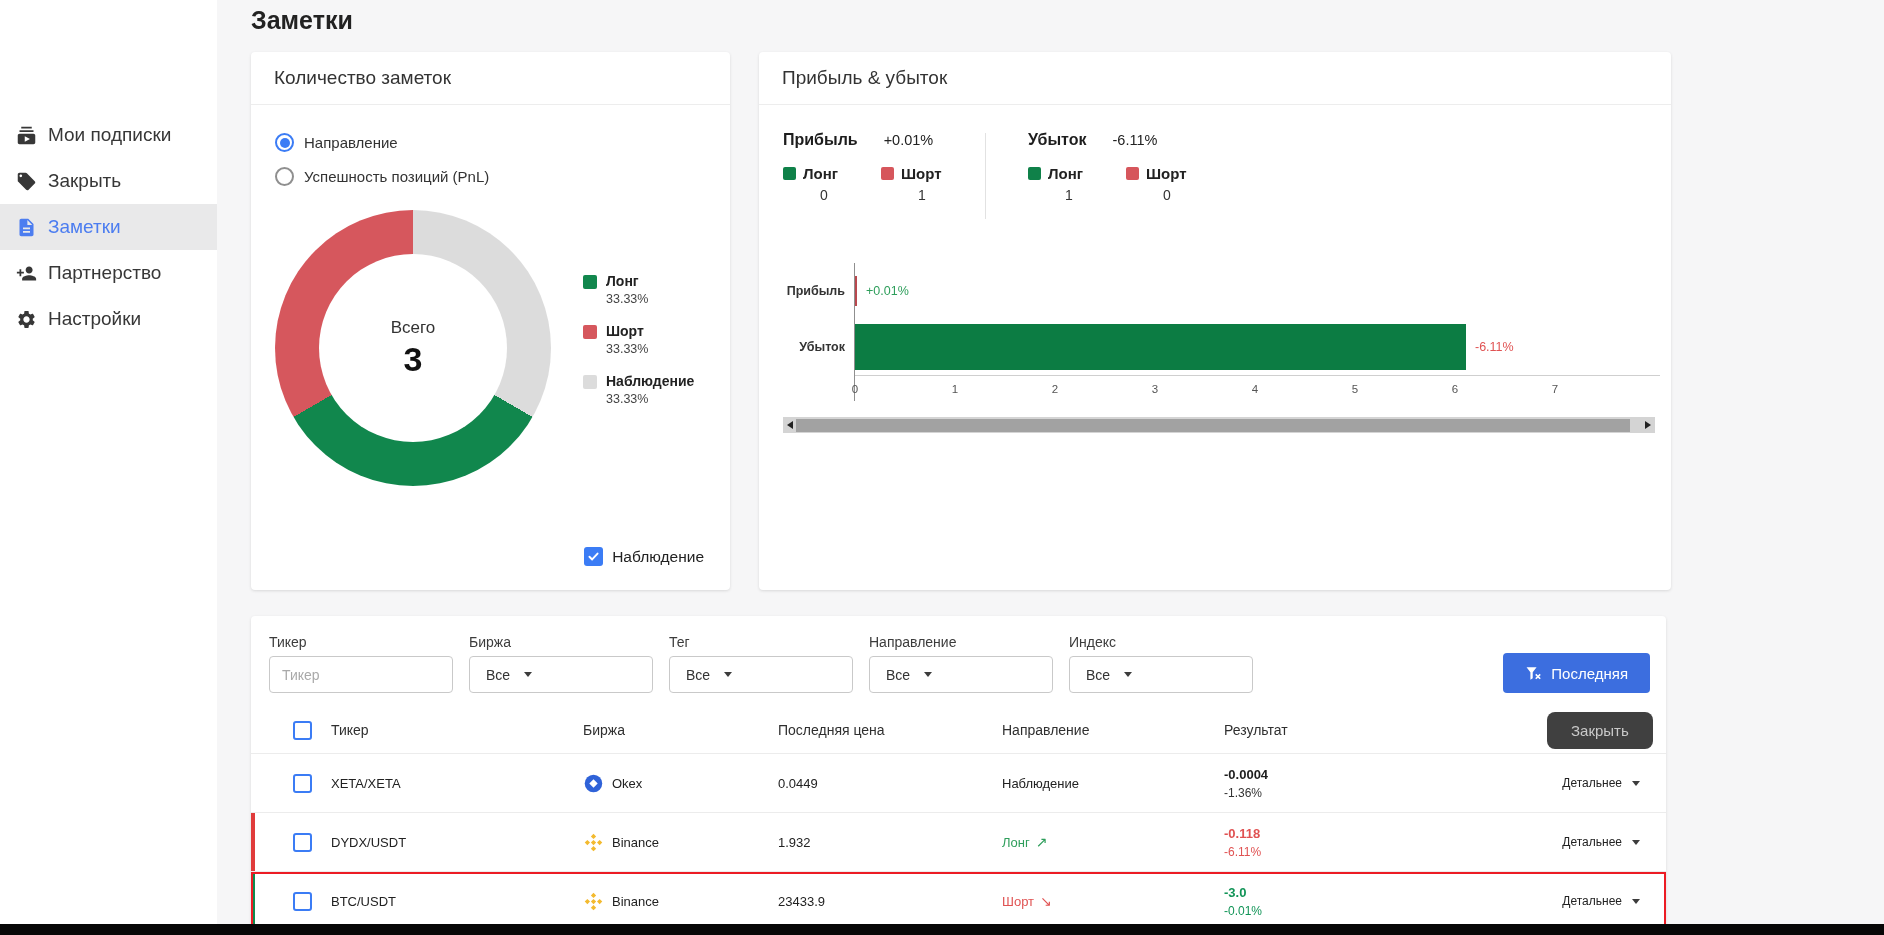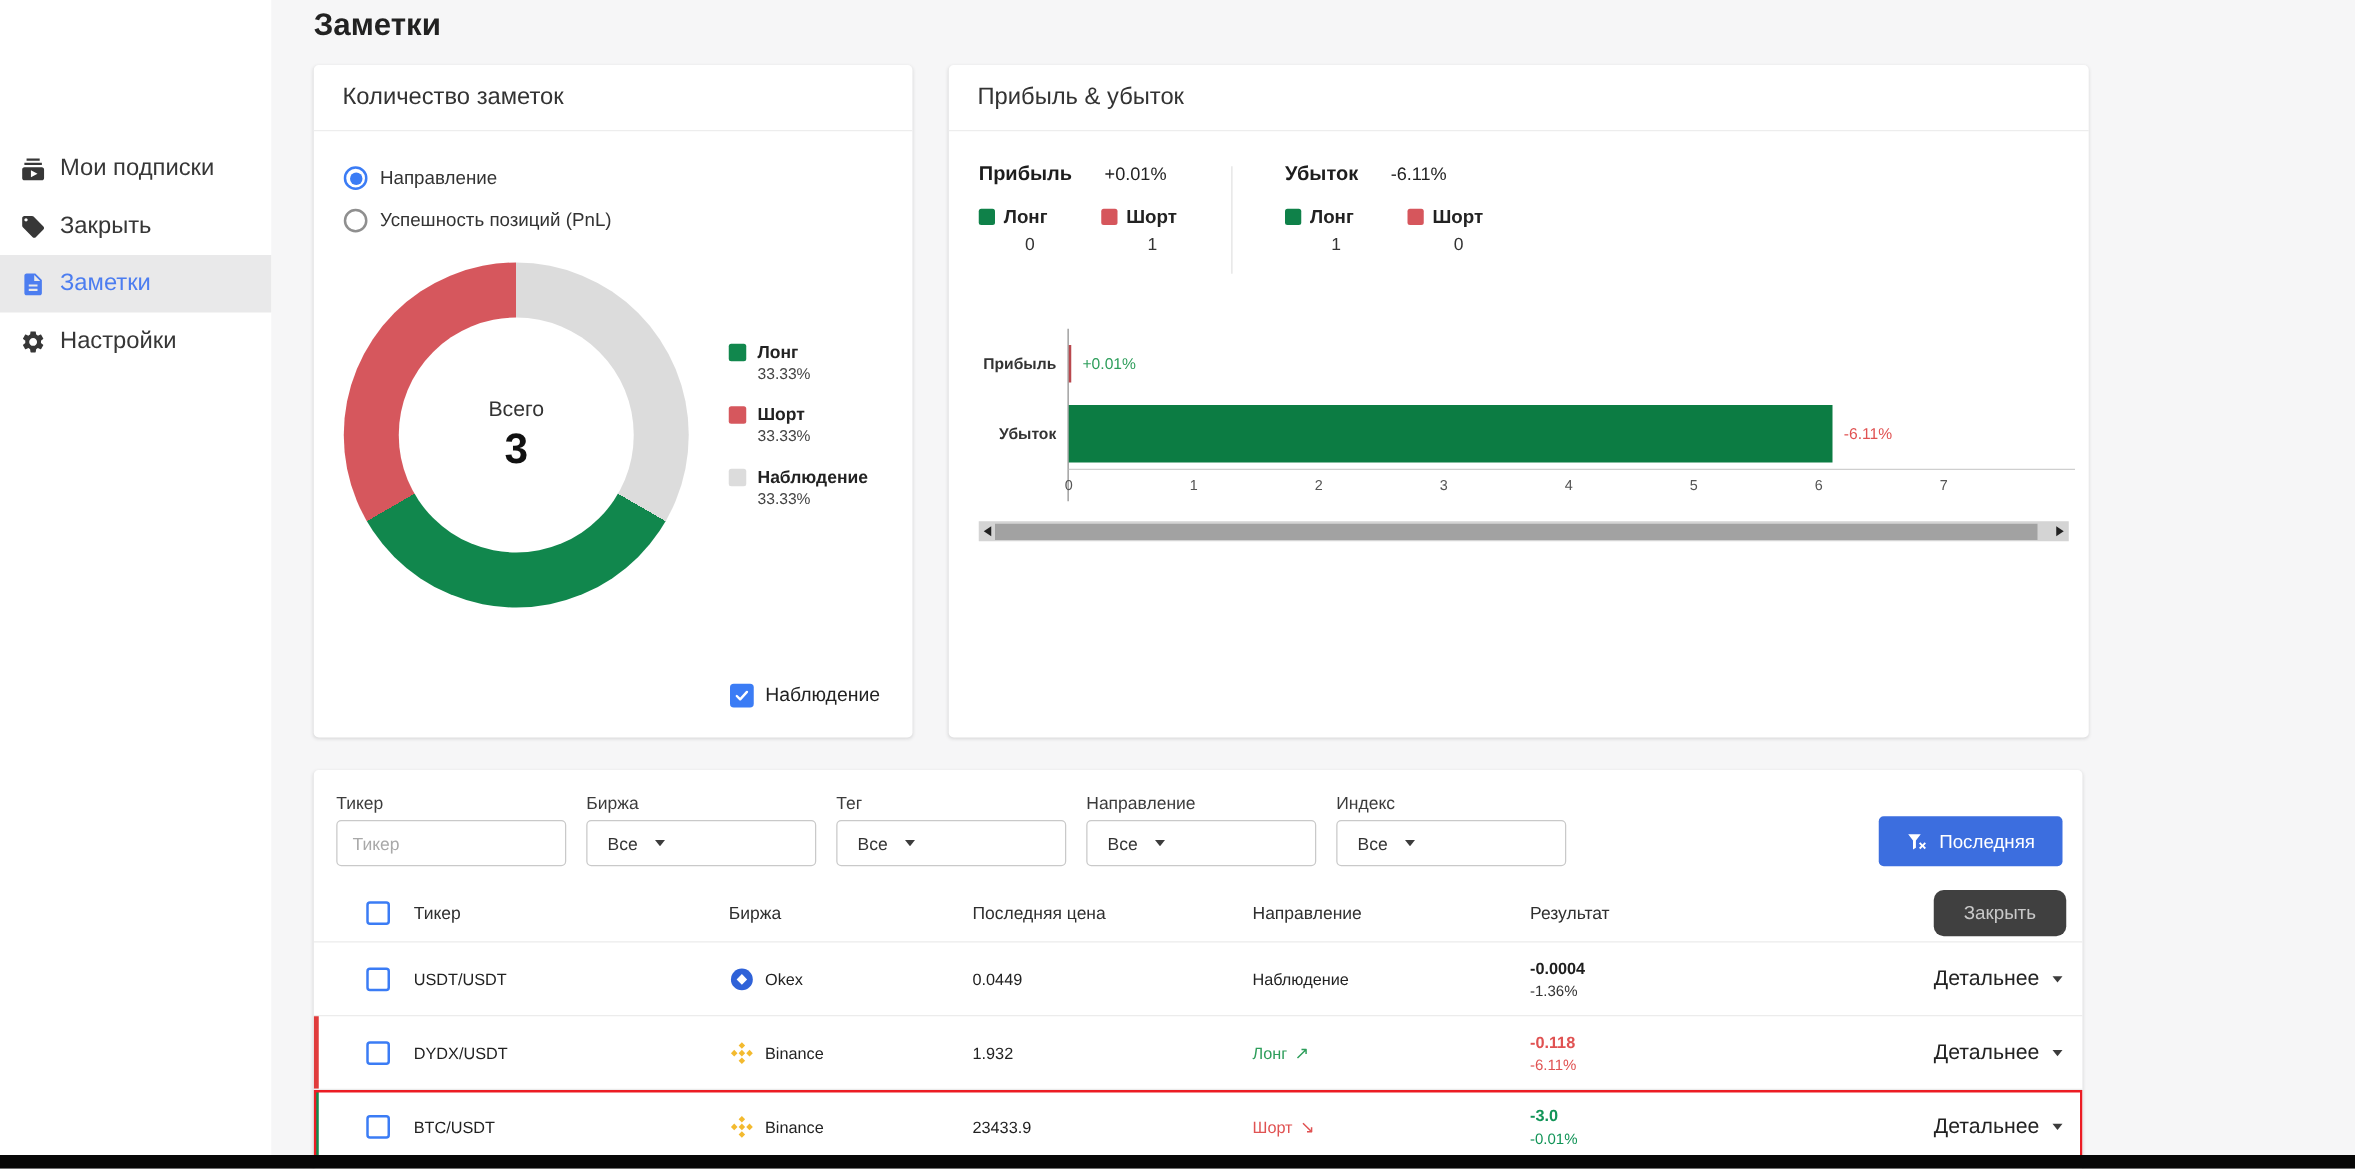--- a/index.html
+++ b/index.html
@@ -111,21 +111,21 @@
   .exchange-cell svg { width:21px; height:21px; flex:0 0 auto; }
   .dir-green { color:#2e9e5b; }
   .dir-red { color:#e05252; }
   .arr { margin-left:6px; font-size:14px; }
   .result-main { font-weight:bold; font-size:13px; }
   .result-pct { font-size:12px; margin-top:4px; }
   .res-dark .result-main { color:#1e1e1e; } .res-dark .result-pct { color:#333; }
   .res-red .result-main, .res-red .result-pct { color:#e05252; }
   .res-green .result-main, .res-green .result-pct { color:#119457; }
   .details-cell { grid-column:7; justify-self:end; margin-right:26px; display:flex; align-items:center; gap:10px;
-    font-size:17px; color:#222; cursor:pointer; }
+    font-size:12px; color:#222; cursor:pointer; }
   .accent-red::before { content:""; position:absolute; left:0; top:0; bottom:0; width:4px; background:#e03b3b; }
   .accent-green::before { content:""; position:absolute; left:0; top:0; bottom:0; width:4px; background:#0f8b4f; }
   .row-highlight::after { content:""; position:absolute; inset:0; border:2px solid #ec1c24; pointer-events:none; z-index:3; }
 
   .bottom-bar { position:absolute; left:0; right:0; bottom:0; height:11px; background:#070707; z-index:10; }
 </style>
 </head>
 <body>
 
 <aside class="sidebar">
@@ -139,20 +139,26 @@
     <svg class="icn" viewBox="0 0 24 24" fill="currentColor">
         <path d="M21.41 11.58l-9-9C12.05 2.22 11.55 2 11 2H4c-1.1 0-2 .9-2 2v7c0 .55.22 1.05.59 1.42l9 9c.36.36.86.58 1.41.58.55 0 1.05-.22 1.41-.59l7-7c.37-.36.59-.86.59-1.41 0-.55-.23-1.06-.59-1.42zM5.5 7C4.67 7 4 6.33 4 5.5S4.67 4 5.5 4 7 4.67 7 5.5 6.33 7 5.5 7z"></path>
       </svg>
     <span>Закрыть</span>
   </div>
   <div class="side-item active">
     <svg class="icn" viewBox="0 0 24 24" fill="currentColor">
         <path d="M14 2H6c-1.1 0-2 .9-2 2v16c0 1.1.9 2 2 2h12c1.1 0 2-.9 2-2V8l-6-6zm2 16H8v-2h8v2zm0-4H8v-2h8v2zm-3-5V3.5L18.5 9H13z"></path>
       </svg>
     <span>Заметки</span>
+  </div>
+  <div class="side-item">
+    <svg class="icn" viewBox="0 0 24 24" fill="currentColor">
+        <path d="M15 12c2.21 0 4-1.79 4-4s-1.79-4-4-4-4 1.79-4 4 1.79 4 4 4zm-9-2V7H4v3H1v2h3v3h2v-3h3v-2H6zm9 4c-2.67 0-8 1.34-8 4v2h16v-2c0-2.66-5.33-4-8-4z"></path>
+      </svg>
+    <span>Партнерство</span>
   </div>
   <div class="side-item">
     <svg class="icn" viewBox="0 0 24 24" fill="currentColor">
         <path d="M19.14 12.94c.04-.3.06-.61.06-.94 0-.32-.02-.64-.07-.94l2.03-1.58c.18-.14.23-.41.12-.61l-1.92-3.32c-.12-.22-.37-.29-.59-.22l-2.39.96c-.5-.38-1.03-.7-1.62-.94l-.36-2.54c-.04-.24-.24-.41-.48-.41h-3.84c-.24 0-.43.17-.47.41L9.25 5.35c-.59.24-1.13.57-1.62.94L5.24 5.33c-.22-.08-.47 0-.59.22L2.74 8.87c-.12.21-.08.47.12.61l2.03 1.58c-.05.3-.09.63-.09.94s.02.64.07.94l-2.03 1.58c-.18.14-.23.41-.12.61l1.92 3.32c.12.22.37.29.59.22l2.39-.96c.5.38 1.03.7 1.62.94l.36 2.54c.05.24.24.41.48.41h3.84c.24 0 .44-.17.47-.41l.36-2.54c.59-.24 1.13-.56 1.62-.94l2.39.96c.22.08.47 0 .59-.22l1.92-3.32c.12-.22.07-.47-.12-.61l-2.01-1.58zM12 15.6c-1.98 0-3.6-1.62-3.6-3.6s1.62-3.6 3.6-3.6 3.6 1.62 3.6 3.6-1.62 3.6-3.6 3.6z"></path>
       </svg>
     <span>Настройки</span>
   </div>
 </aside>
 
 <main class="content">
@@ -355,21 +361,21 @@
         <span>Тикер</span>
         <span>Биржа</span>
         <span>Последняя цена</span>
         <span>Направление</span>
         <span>Результат</span>
         <button class="close-btn">Закрыть</button>
       </div>
 
       <div class="t-grid t-row">
         <span class="checkbox empty cb-cell"></span>
-        <span>USDT/USDT</span>
+        <span>XETA/XETA</span>
         <span class="exchange-cell">
           <svg viewBox="0 0 24 24">
               <circle cx="12" cy="12" r="10" fill="#2f62d8"></circle>
               <rect x="8.6" y="8.6" width="6.8" height="6.8" fill="#fff" transform="rotate(45 12 12)"></rect>
             </svg>
           <span>Okex</span>
         </span>
         <span>0.0449</span>
         <span>Наблюдение</span>
         <span class="res-dark">

